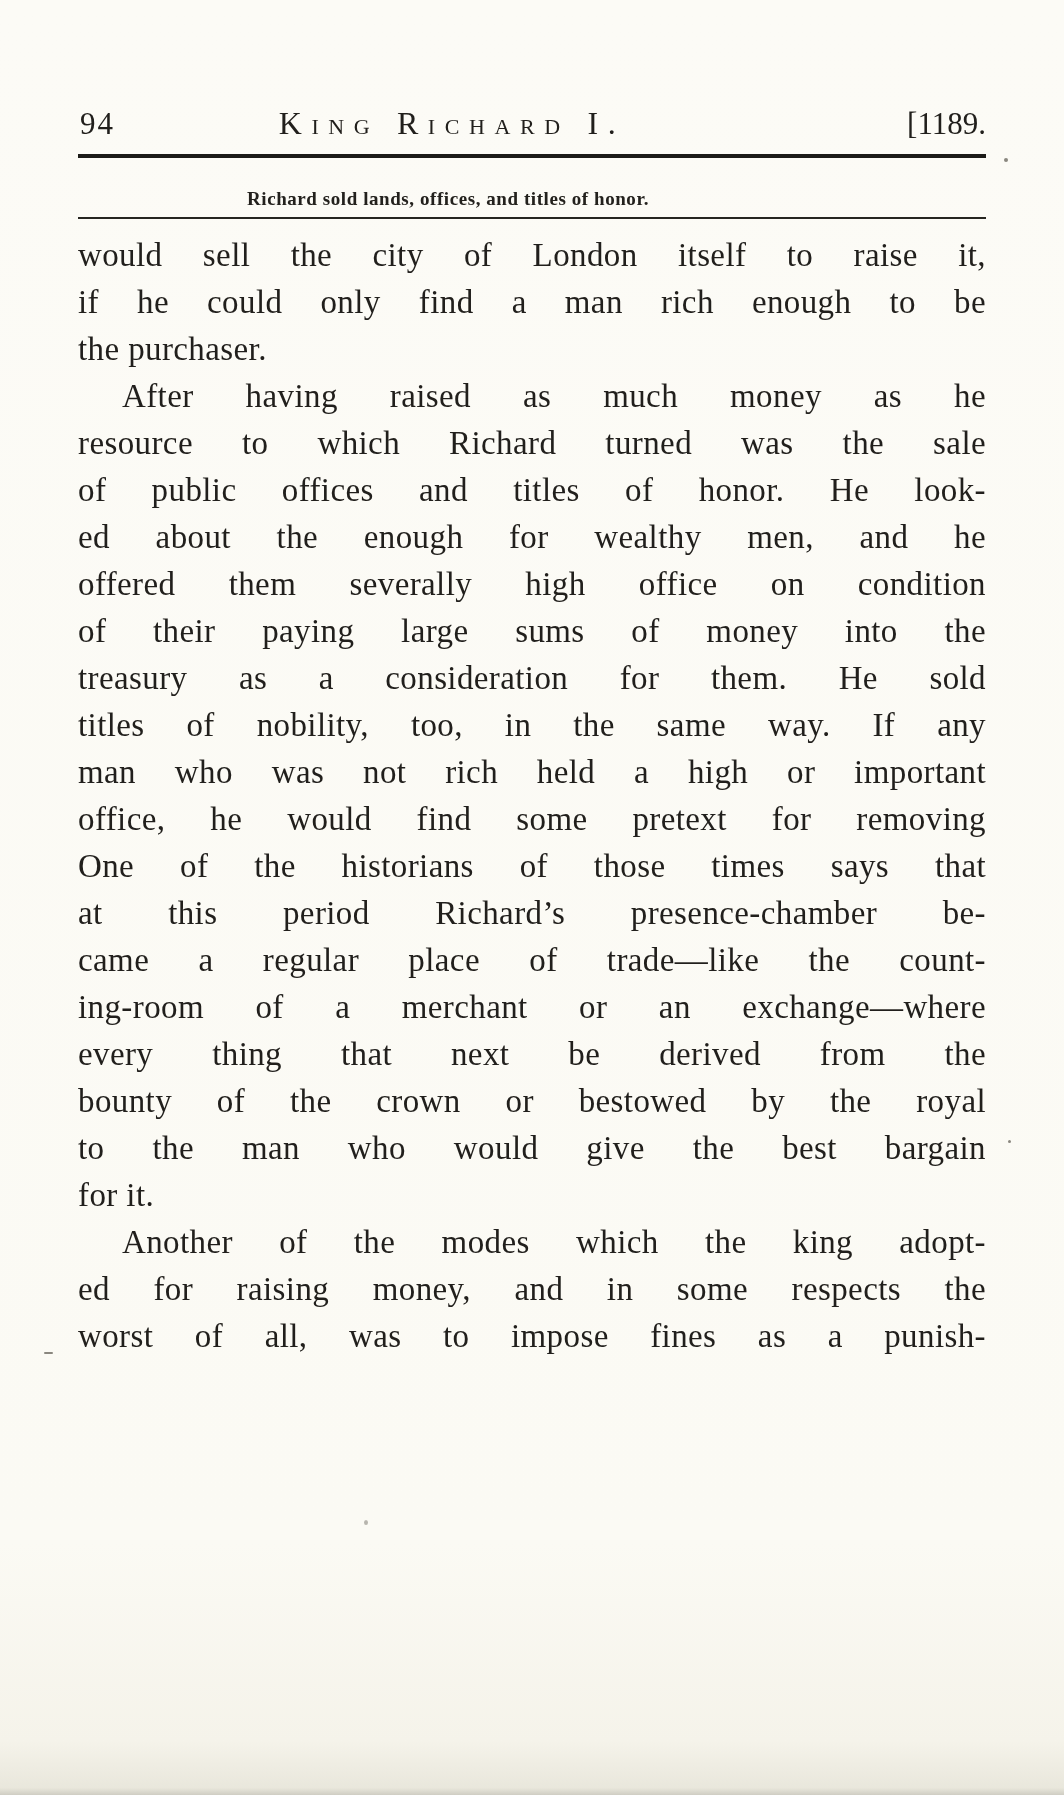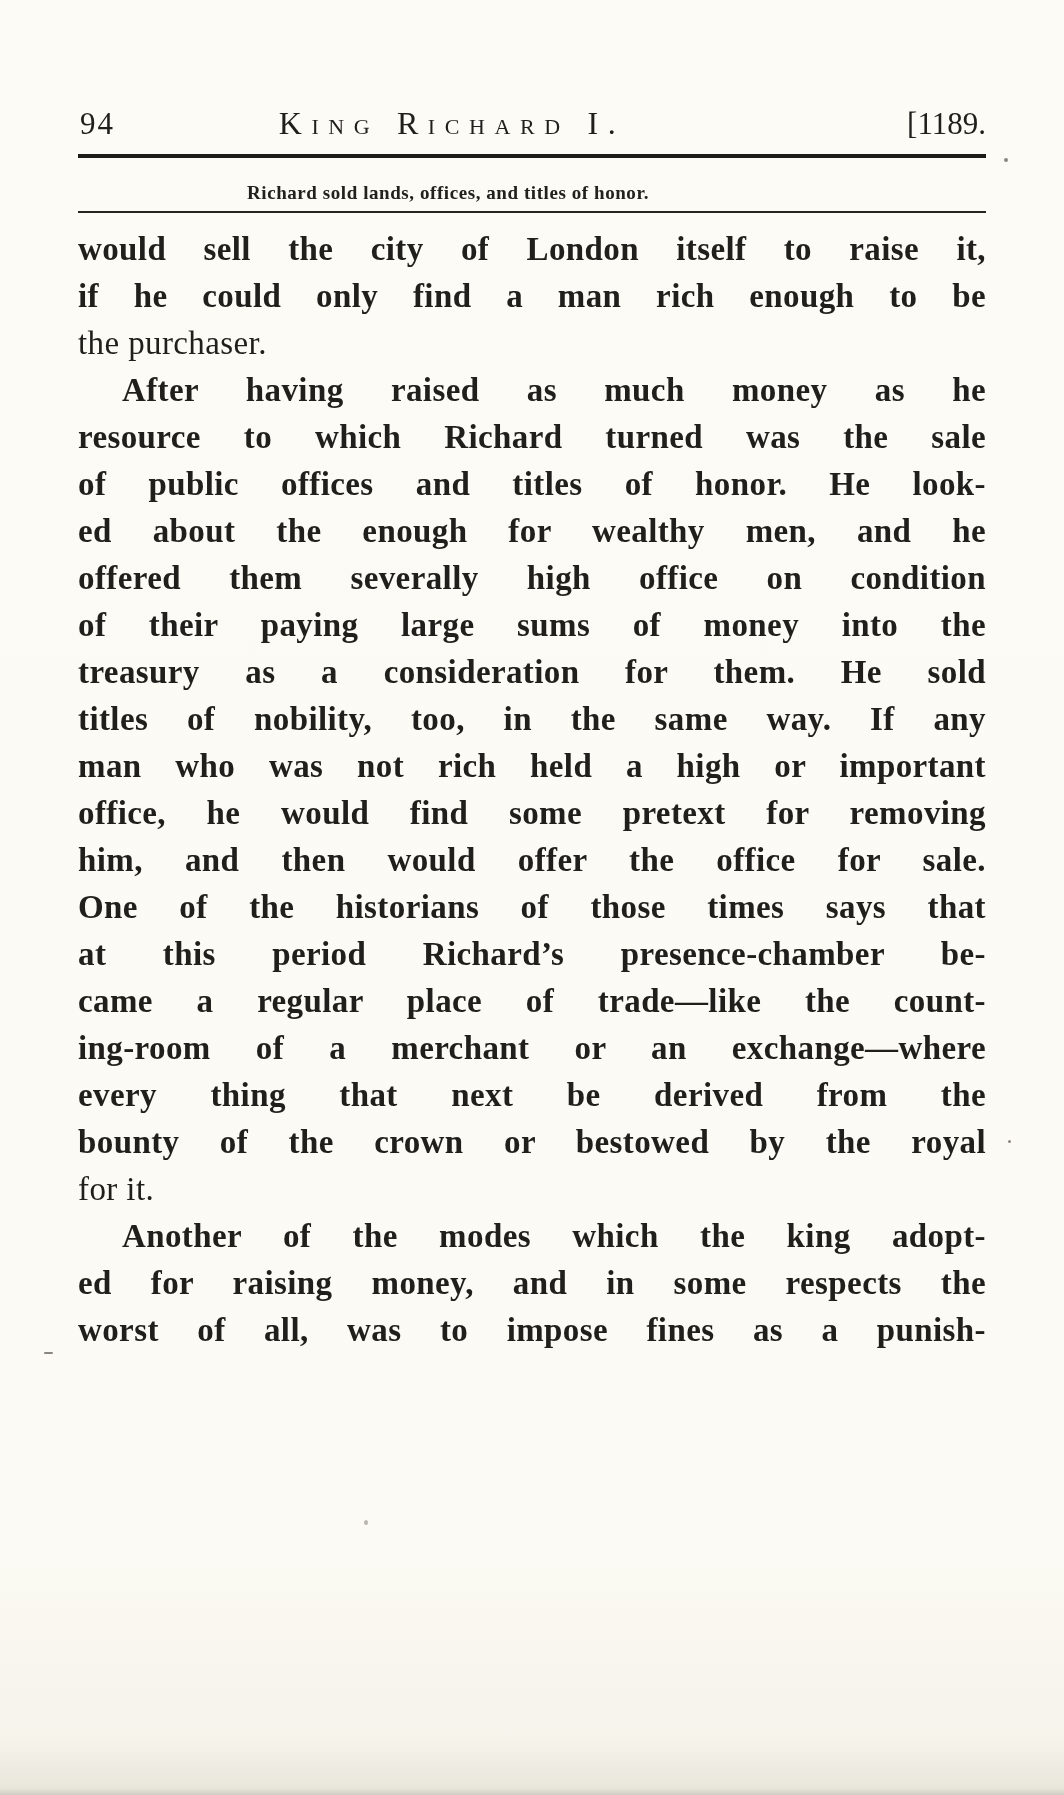--- a/index.html
+++ b/index.html
@@ -39,25 +39,26 @@
   .rulebox { margin-top: 12px; }
   .rule-top { height: 4px; background: #1c1b18; }
   .rule-bottom { height: 2px; background: #262520; }
   .running-head {
     text-align: center;
     padding: 24px 168px 7px 0;
     font-size: 19px;
     font-weight: bold;
     letter-spacing: 0.03em;
     color: #23211d;
+    margin-top: 6px;
   }
   
   .body-text { margin-top: 13px; font-size: 33px; }
   .bline { line-height: 47px; text-align: left; letter-spacing: 0.012em; }
-  .bline.just { text-align: justify; text-align-last: justify; font-weight: bold; }
+  .bline.just { text-align: justify; text-align-last: justify; }
   .bline.indent { text-indent: 44px; }
   
   .artifact { position: absolute; background: #8a877f; border-radius: 50%; }
   .artifact.dash { border-radius: 1px; }
 </style>
 </head>
 <body>
 
 <div class="page">
   <div class="content">
@@ -81,27 +82,27 @@
         <div class="bline indent just">After having raised as much money as he</div>
         <div class="bline just">resource to which Richard turned was the sale</div>
         <div class="bline just">of public offices and titles of honor. He look-</div>
         <div class="bline just">ed about the enough for wealthy men, and he</div>
         <div class="bline just">offered them severally high office on condition</div>
         <div class="bline just">of their paying large sums of money into the</div>
         <div class="bline just">treasury as a consideration for them. He sold</div>
         <div class="bline just">titles of nobility, too, in the same way. If any</div>
         <div class="bline just">man who was not rich held a high or important</div>
         <div class="bline just">office, he would find some pretext for removing</div>
-        <div class="bline just">him, and then would offer the office for sale.</div>
         <div class="bline just">One of the historians of those times says that</div>
         <div class="bline just">at this period Richard’s presence-chamber be-</div>
         <div class="bline just">came a regular place of trade—like the count-</div>
         <div class="bline just">ing-room of a merchant or an exchange—where</div>
         <div class="bline just">every thing that next be derived from the</div>
         <div class="bline just">bounty of the crown or bestowed by the royal</div>
+        <div class="bline just">to the man who would give the best bargain</div>
         <div class="bline">for it.</div>
         <div class="bline indent just">Another of the modes which the king adopt-</div>
         <div class="bline just">ed for raising money, and in some respects the</div>
         <div class="bline just">worst of all, was to impose fines as a punish-</div>
       </div>
 
   </div>
 
   <div class="artifact" style="left:1004px; top:158px; width:4px; height:4px;"></div>
   <div class="artifact" style="left:1008px; top:1140px; width:3px; height:3px;"></div>

